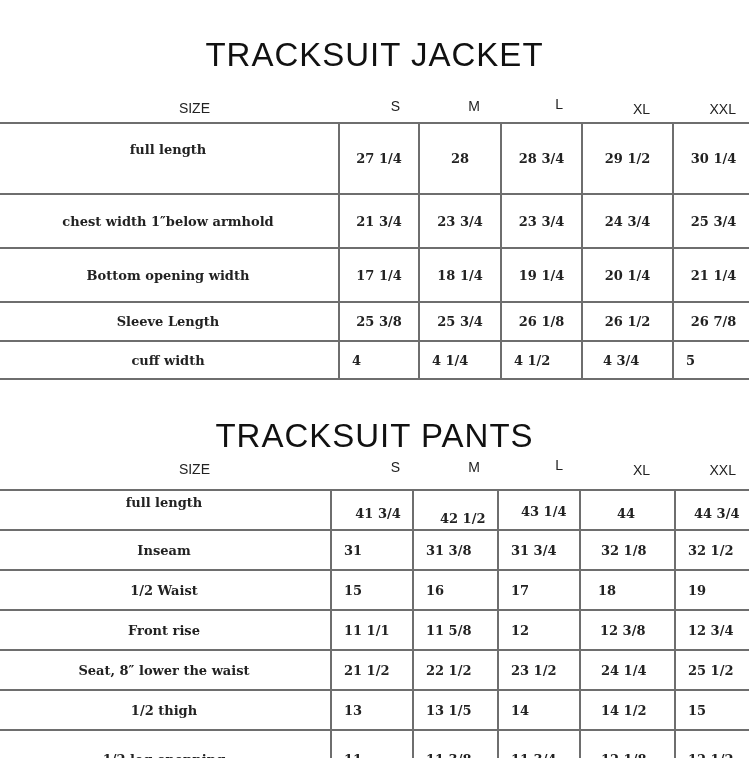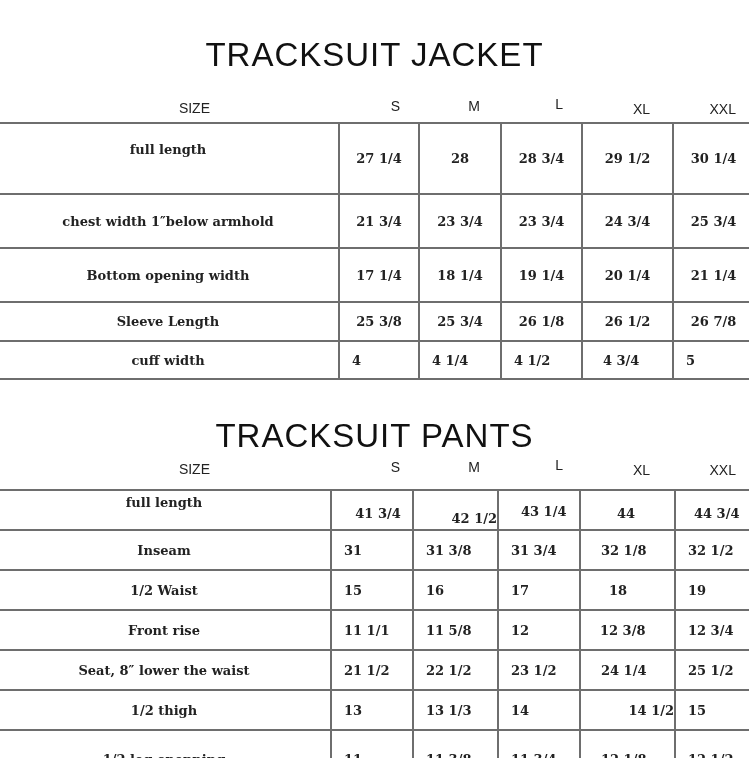--- a/index.html
+++ b/index.html
@@ -94,39 +94,39 @@
       <col style="width:82px">
       <col style="width:85px">
       <col style="width:82px">
       <col style="width:95px">
       <col style="width:83px">
   </colgroup>
   <tbody>
       <tr style="height:40px;">
     <td class="lbl top">full length</td>
     <td class="val" style="padding-top:6px;text-align:center;">41 3/4</td>
-    <td class="val" style="padding-left:26px;padding-top:16px;text-align:right;">42 1/2</td>
+    <td class="val" style="padding-left:26px;padding-top:16px;">42 1/2</td>
     <td class="val" style="padding-left:22px;padding-top:2px;">43 1/4</td>
     <td class="val" style="padding-left:36px;padding-top:6px;">44</td>
     <td class="val" style="padding-left:18px;padding-top:6px;">44 3/4</td>
   </tr>
   <tr style="height:40px;">
     <td class="lbl">Inseam</td>
     <td class="val">31</td>
     <td class="val">31 3/8</td>
     <td class="val">31 3/4</td>
     <td class="val" style="padding-left:20px;">32 1/8</td>
     <td class="val">32 1/2</td>
   </tr>
   <tr style="height:40px;">
     <td class="lbl">1/2 Waist</td>
     <td class="val">15</td>
     <td class="val">16</td>
     <td class="val">17</td>
-    <td class="val" style="padding-left:28px;">18</td>
+    <td class="val" style="padding-left:17px;">18</td>
     <td class="val">19</td>
   </tr>
   <tr style="height:40px;">
     <td class="lbl">Front rise</td>
     <td class="val">11 1/1</td>
     <td class="val">11 5/8</td>
     <td class="val">12</td>
     <td class="val" style="padding-left:19px;">12 3/8</td>
     <td class="val">12 3/4</td>
   </tr>
@@ -134,23 +134,23 @@
     <td class="lbl">Seat, 8″ lower the waist</td>
     <td class="val">21 1/2</td>
     <td class="val">22 1/2</td>
     <td class="val">23 1/2</td>
     <td class="val" style="padding-left:20px;">24 1/4</td>
     <td class="val">25 1/2</td>
   </tr>
   <tr style="height:40px;">
     <td class="lbl">1/2 thigh</td>
     <td class="val">13</td>
-    <td class="val">13 1/3</td>
+    <td class="val">13 1/5</td>
     <td class="val">14</td>
-    <td class="val" style="padding-left:20px;text-align:right;">14 1/2</td>
+    <td class="val" style="padding-left:20px;">14 1/2</td>
     <td class="val">15</td>
   </tr>
   <tr style="height:40px;">
     <td class="lbl" style="vertical-align:bottom;padding-bottom:2px;">1/2 leg openning</td>
     <td class="val" style="vertical-align:bottom;padding-bottom:2px;">11</td>
     <td class="val" style="vertical-align:bottom;padding-bottom:2px;">11 3/8</td>
     <td class="val" style="vertical-align:bottom;padding-bottom:2px;">11 3/4</td>
     <td class="val" style="padding-left:20px;vertical-align:bottom;padding-bottom:2px;">12 1/8</td>
     <td class="val" style="vertical-align:bottom;padding-bottom:2px;">12 1/2</td>
   </tr>

